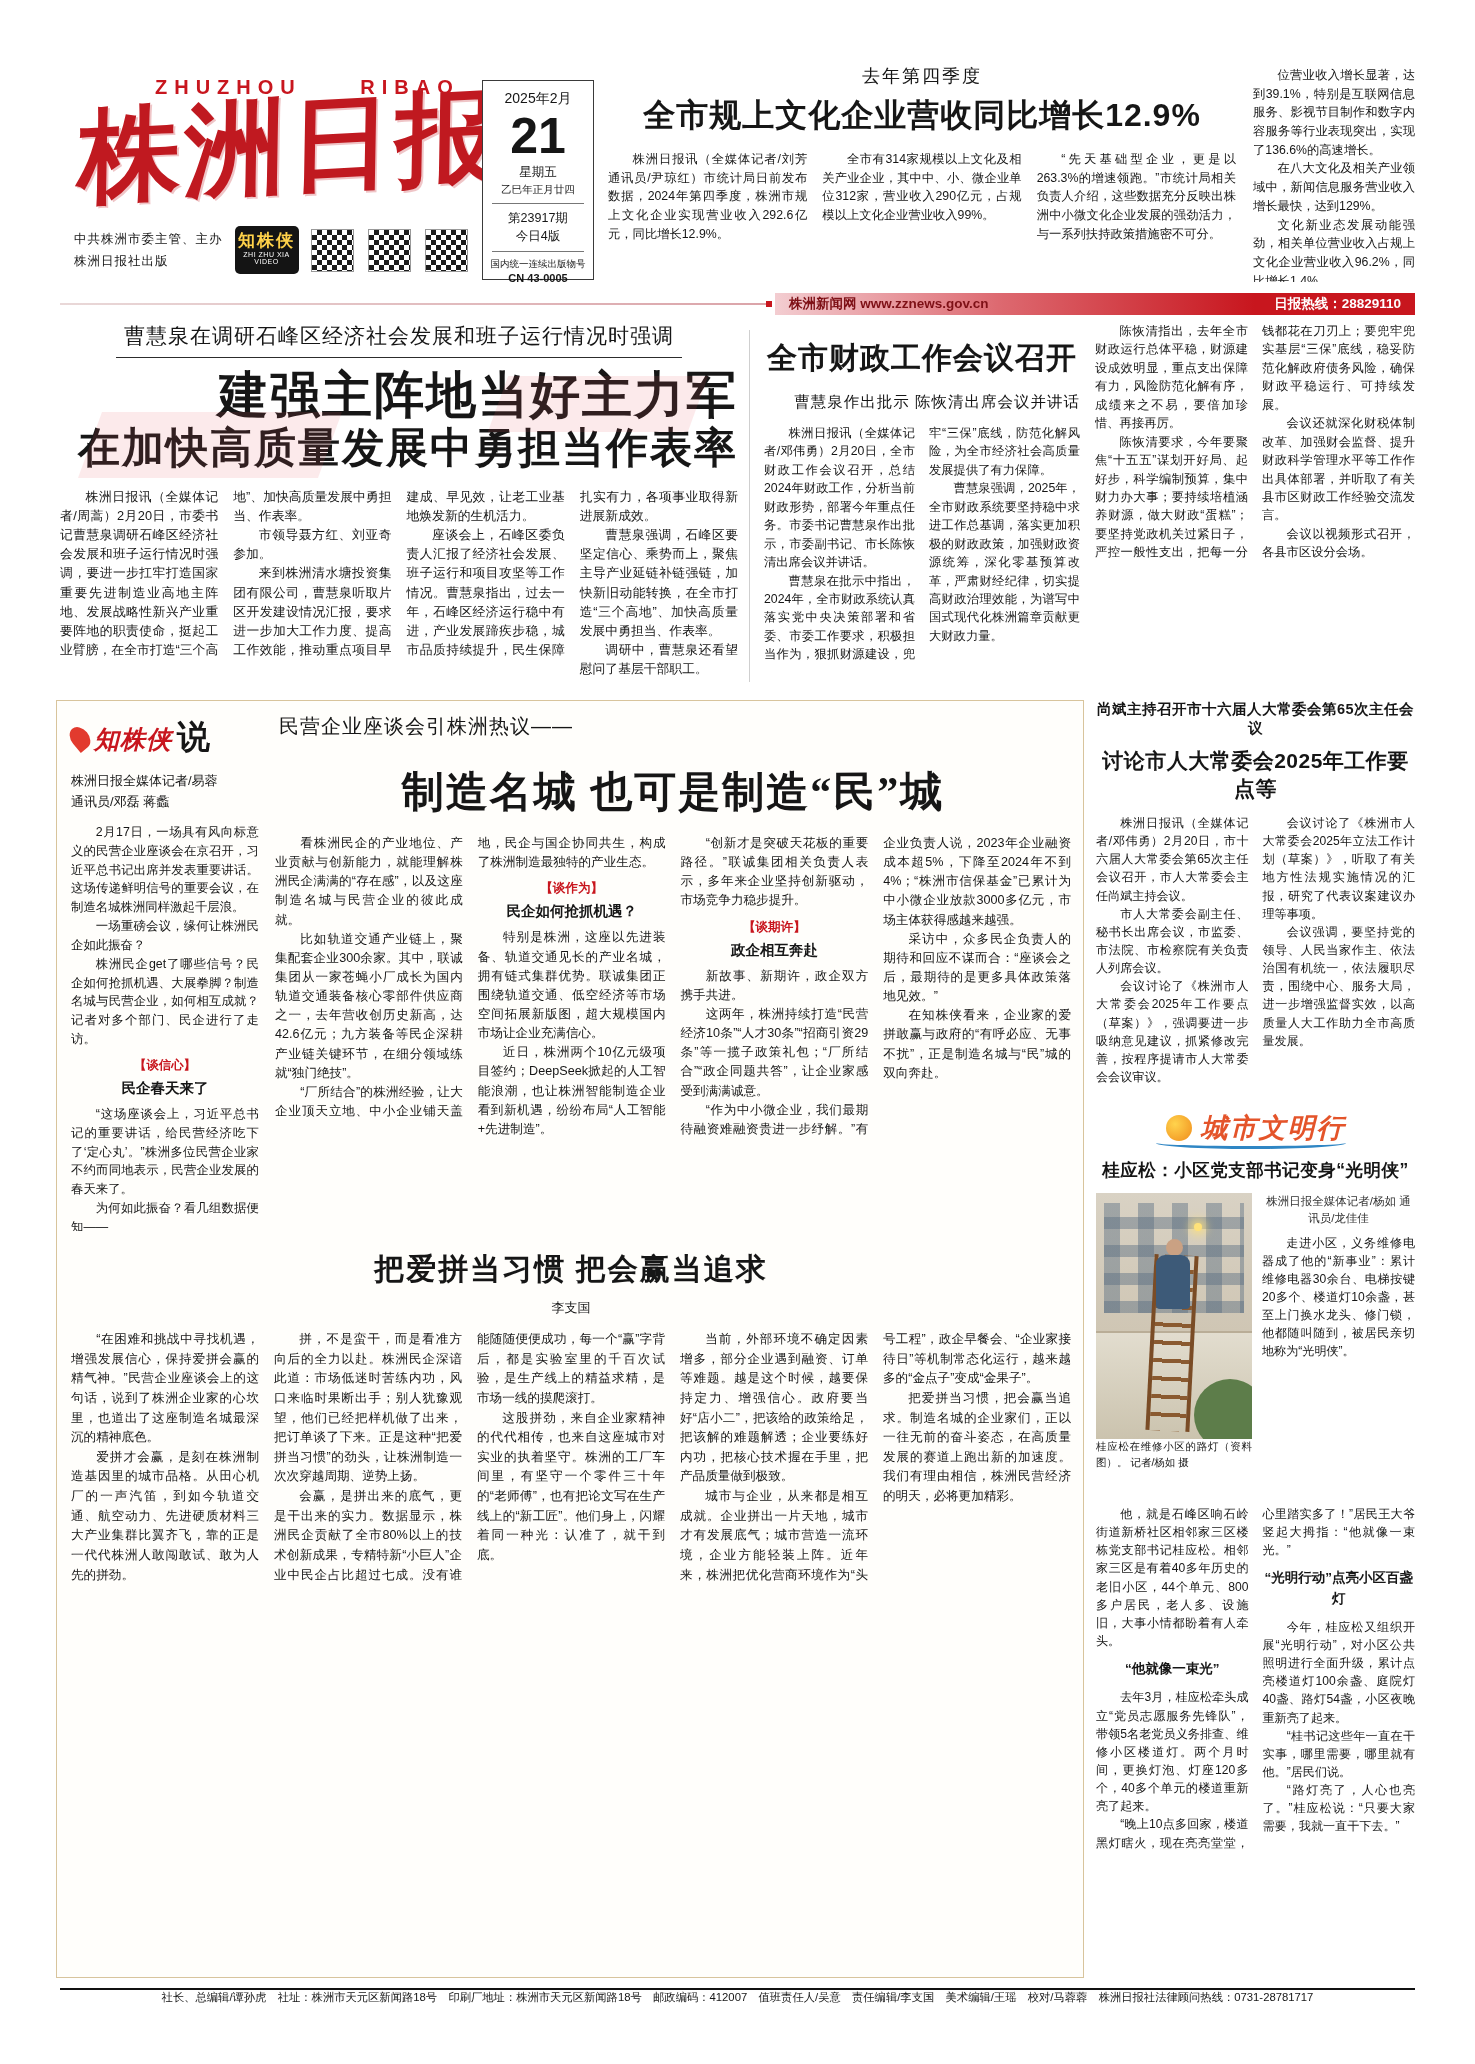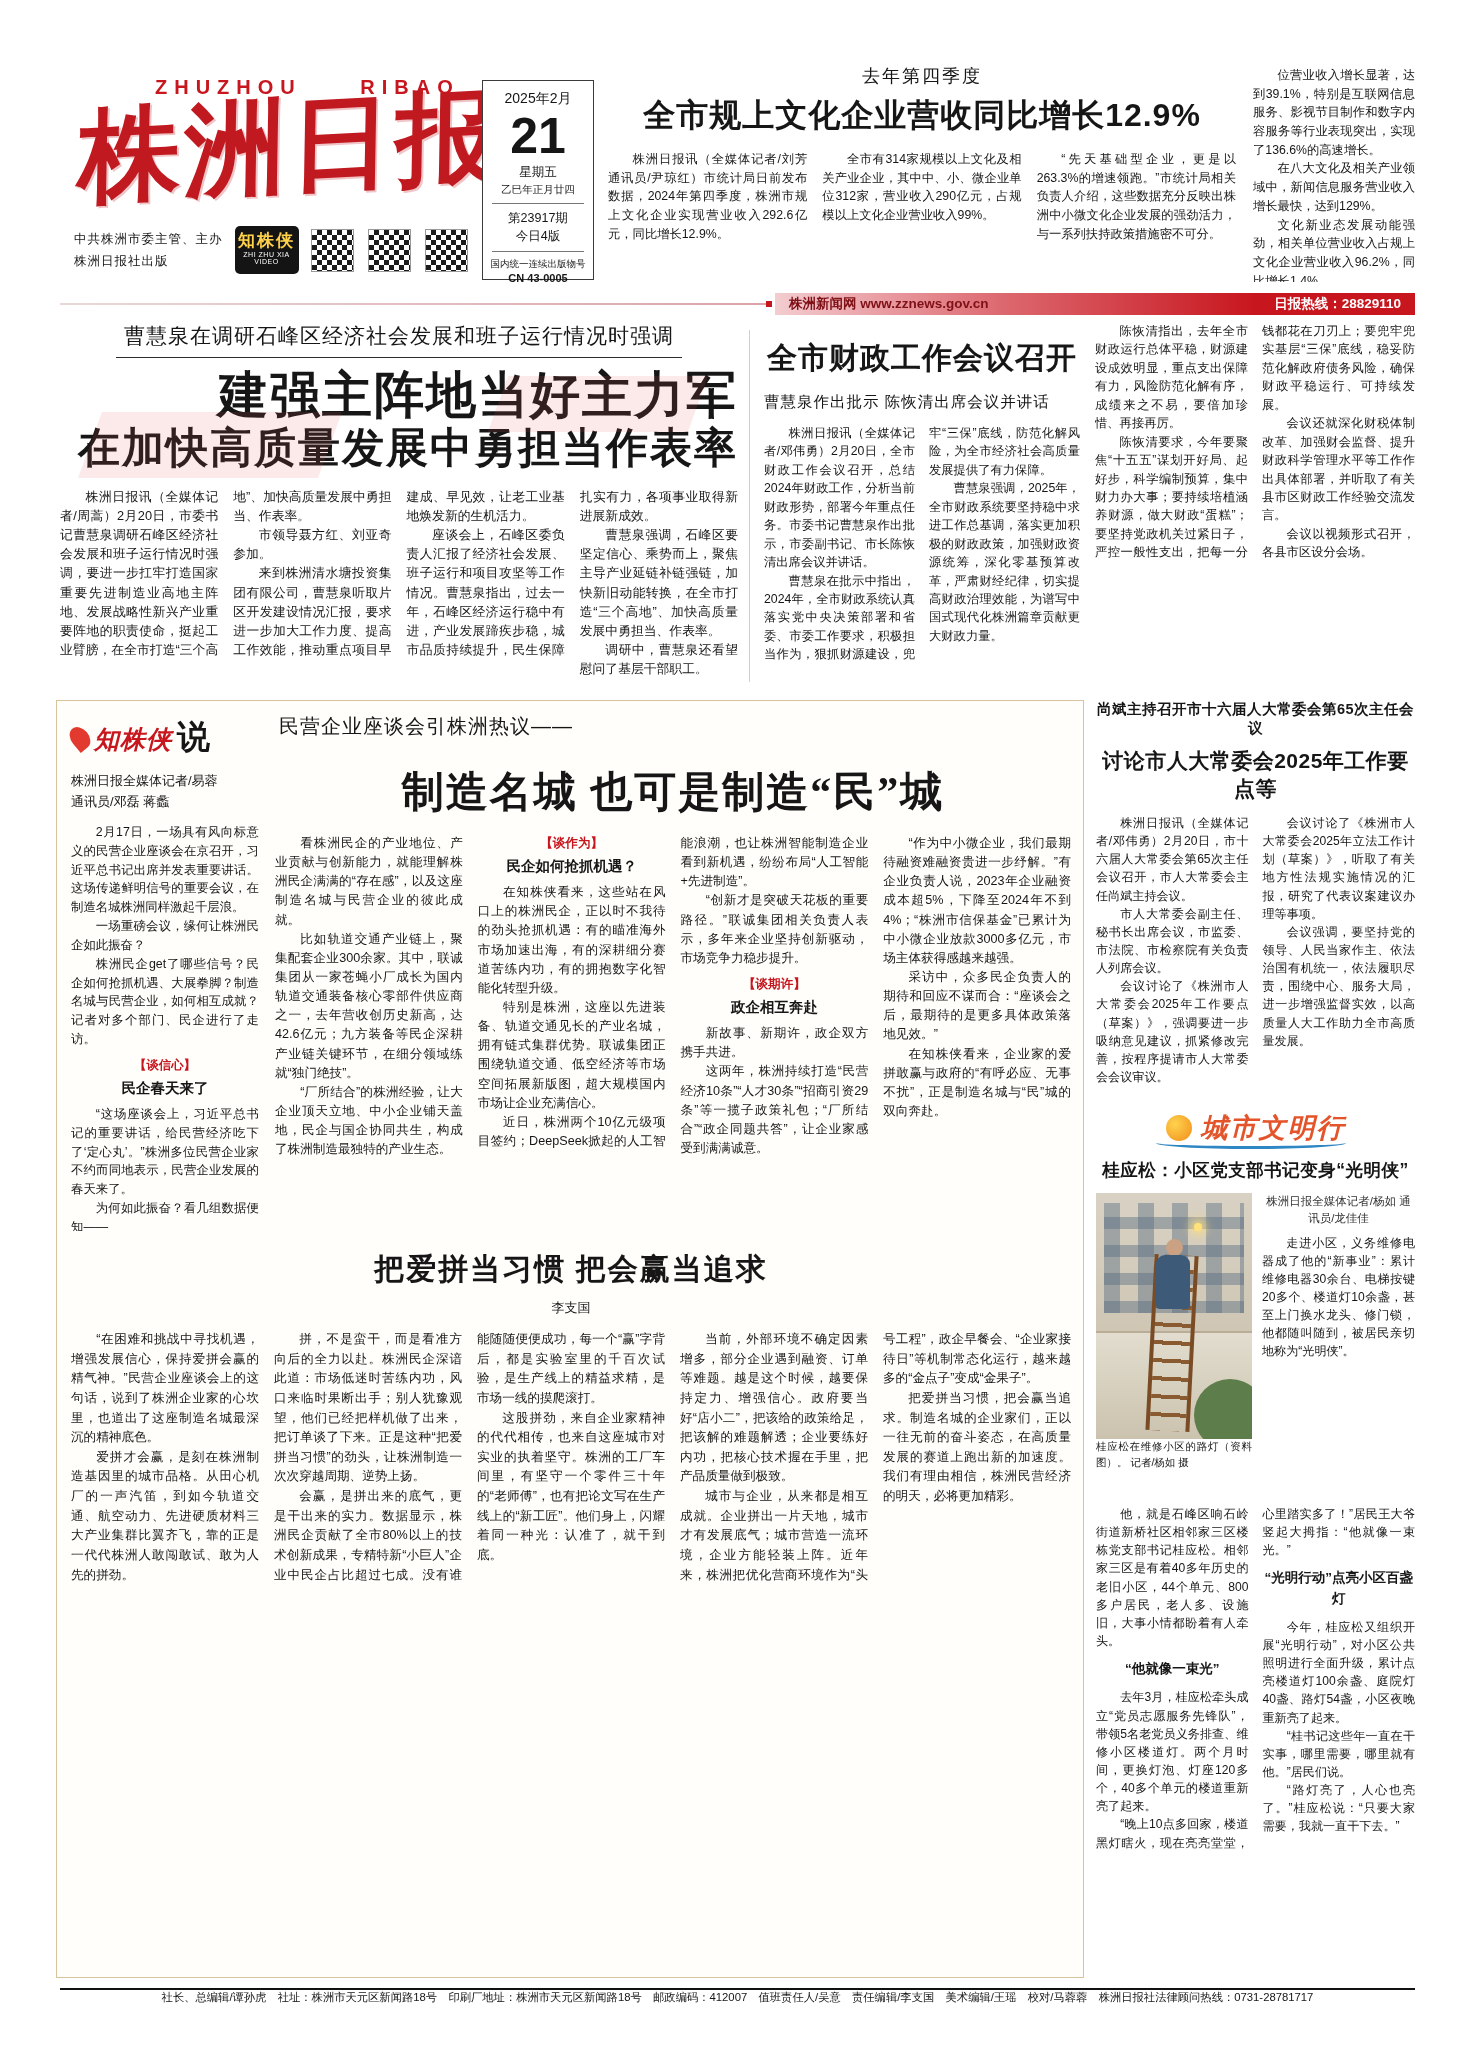--- a/index.html
+++ b/index.html
@@ -58,21 +58,21 @@
   .deco{position:absolute;background:rgba(233,93,103,.13);transform:skewX(-20deg)}
   .deco.a{left:30px;top:46px;width:240px;height:66px}
   .deco.b{right:40px;top:10px;width:200px;height:56px}
   .lead-body{margin-top:14px;column-count:4;height:200px;font-size:12.8px;line-height:1.5}
   .vdivider{position:absolute;left:749px;top:330px;width:1px;height:352px;background:#cfcfcf}
 
   
   .finance{position:absolute;left:764px;top:322px;width:651px;height:368px;display:flex;gap:15px}
   .fin-left{width:316px;flex:none}
   .fin-h{font-size:30px;font-weight:900;text-align:center;letter-spacing:1px;margin-top:16px}
-  .fin-deck{text-align:left;font-size:15.5px;margin:13px 0 11px;letter-spacing:1px}
+  .fin-deck{text-align:right;font-size:15.5px;margin:13px 0 11px;letter-spacing:1px}
   .fin-left-body{column-count:2;height:252px;font-size:12.3px;line-height:1.5;column-gap:14px;overflow:hidden}
   .fin-right{flex:1;column-count:2;height:368px;font-size:12.3px;line-height:1.5;column-gap:14px;overflow:hidden}
 
   
   .feature{position:absolute;left:56px;top:700px;width:1028px;height:1278px;border:1px solid #d8c49c;background:#fffefb}
   .panel{position:absolute;left:14px;top:14px;width:188px;height:516px}
   .panel-logo{display:flex;align-items:baseline;gap:5px;margin-bottom:10px}
   .flame-icon{width:18px;height:24px;background:#e23a2e;border-radius:50% 50% 50% 0;transform:rotate(-40deg);align-self:center;flex:none}
   .panel-logo .t1{color:#c8161e;font-weight:900;font-size:25px;font-style:italic;letter-spacing:1px}
   .panel-logo .t2{font-size:33px;font-weight:900}
@@ -245,21 +245,20 @@
 
     <div class="feat-main">
       <div class="feat-kicker">民营企业座谈会引株洲热议——</div>
       <h1 class="feat-h">制造名城 也可是制造“民”城</h1>
       <div class="feat-body cols">
           <p class="para">看株洲民企的产业地位、产业贡献与创新能力，就能理解株洲民企满满的“存在感”，以及这座制造名城与民营企业的彼此成就。</p>
           <p class="para">比如轨道交通产业链上，聚集配套企业300余家。其中，联诚集团从一家苍蝇小厂成长为国内轨道交通装备核心零部件供应商之一，去年营收创历史新高，达42.6亿元；九方装备等民企深耕产业链关键环节，在细分领域练就“独门绝技”。</p>
           <p class="para">“厂所结合”的株洲经验，让大企业顶天立地、中小企业铺天盖地，民企与国企协同共生，构成了株洲制造最独特的产业生态。</p>
           <p class="para sub-red">【谈作为】</p>
           <p class="para sub-bold">民企如何抢抓机遇？</p>
-          <p class="para">在知株侠看来，这些站在风口上的株洲民企，正以时不我待的劲头抢抓机遇：有的瞄准海外市场加速出海，有的深耕细分赛道苦练内功，有的拥抱数字化智能化转型升级。</p>
           <p class="para">特别是株洲，这座以先进装备、轨道交通见长的产业名城，拥有链式集群优势。联诚集团正围绕轨道交通、低空经济等市场空间拓展新版图，超大规模国内市场让企业充满信心。</p>
           <p class="para">近日，株洲两个10亿元级项目签约；DeepSeek掀起的人工智能浪潮，也让株洲智能制造企业看到新机遇，纷纷布局“人工智能+先进制造”。</p>
           <p class="para">“创新才是突破天花板的重要路径。”联诚集团相关负责人表示，多年来企业坚持创新驱动，市场竞争力稳步提升。</p>
           <p class="para sub-red">【谈期许】</p>
           <p class="para sub-bold">政企相互奔赴</p>
           <p class="para">新故事、新期许，政企双方携手共进。</p>
           <p class="para">这两年，株洲持续打造“民营经济10条”“人才30条”“招商引资29条”等一揽子政策礼包；“厂所结合”“政企同题共答”，让企业家感受到满满诚意。</p>
           <p class="para">“作为中小微企业，我们最期待融资难融资贵进一步纾解。”有企业负责人说，2023年企业融资成本超5%，下降至2024年不到4%；“株洲市信保基金”已累计为中小微企业放款3000多亿元，市场主体获得感越来越强。</p>
           <p class="para">采访中，众多民企负责人的期待和回应不谋而合：“座谈会之后，最期待的是更多具体政策落地见效。”</p>
           <p class="para">在知株侠看来，企业家的爱拼敢赢与政府的“有呼必应、无事不扰”，正是制造名城与“民”城的双向奔赴。</p>

